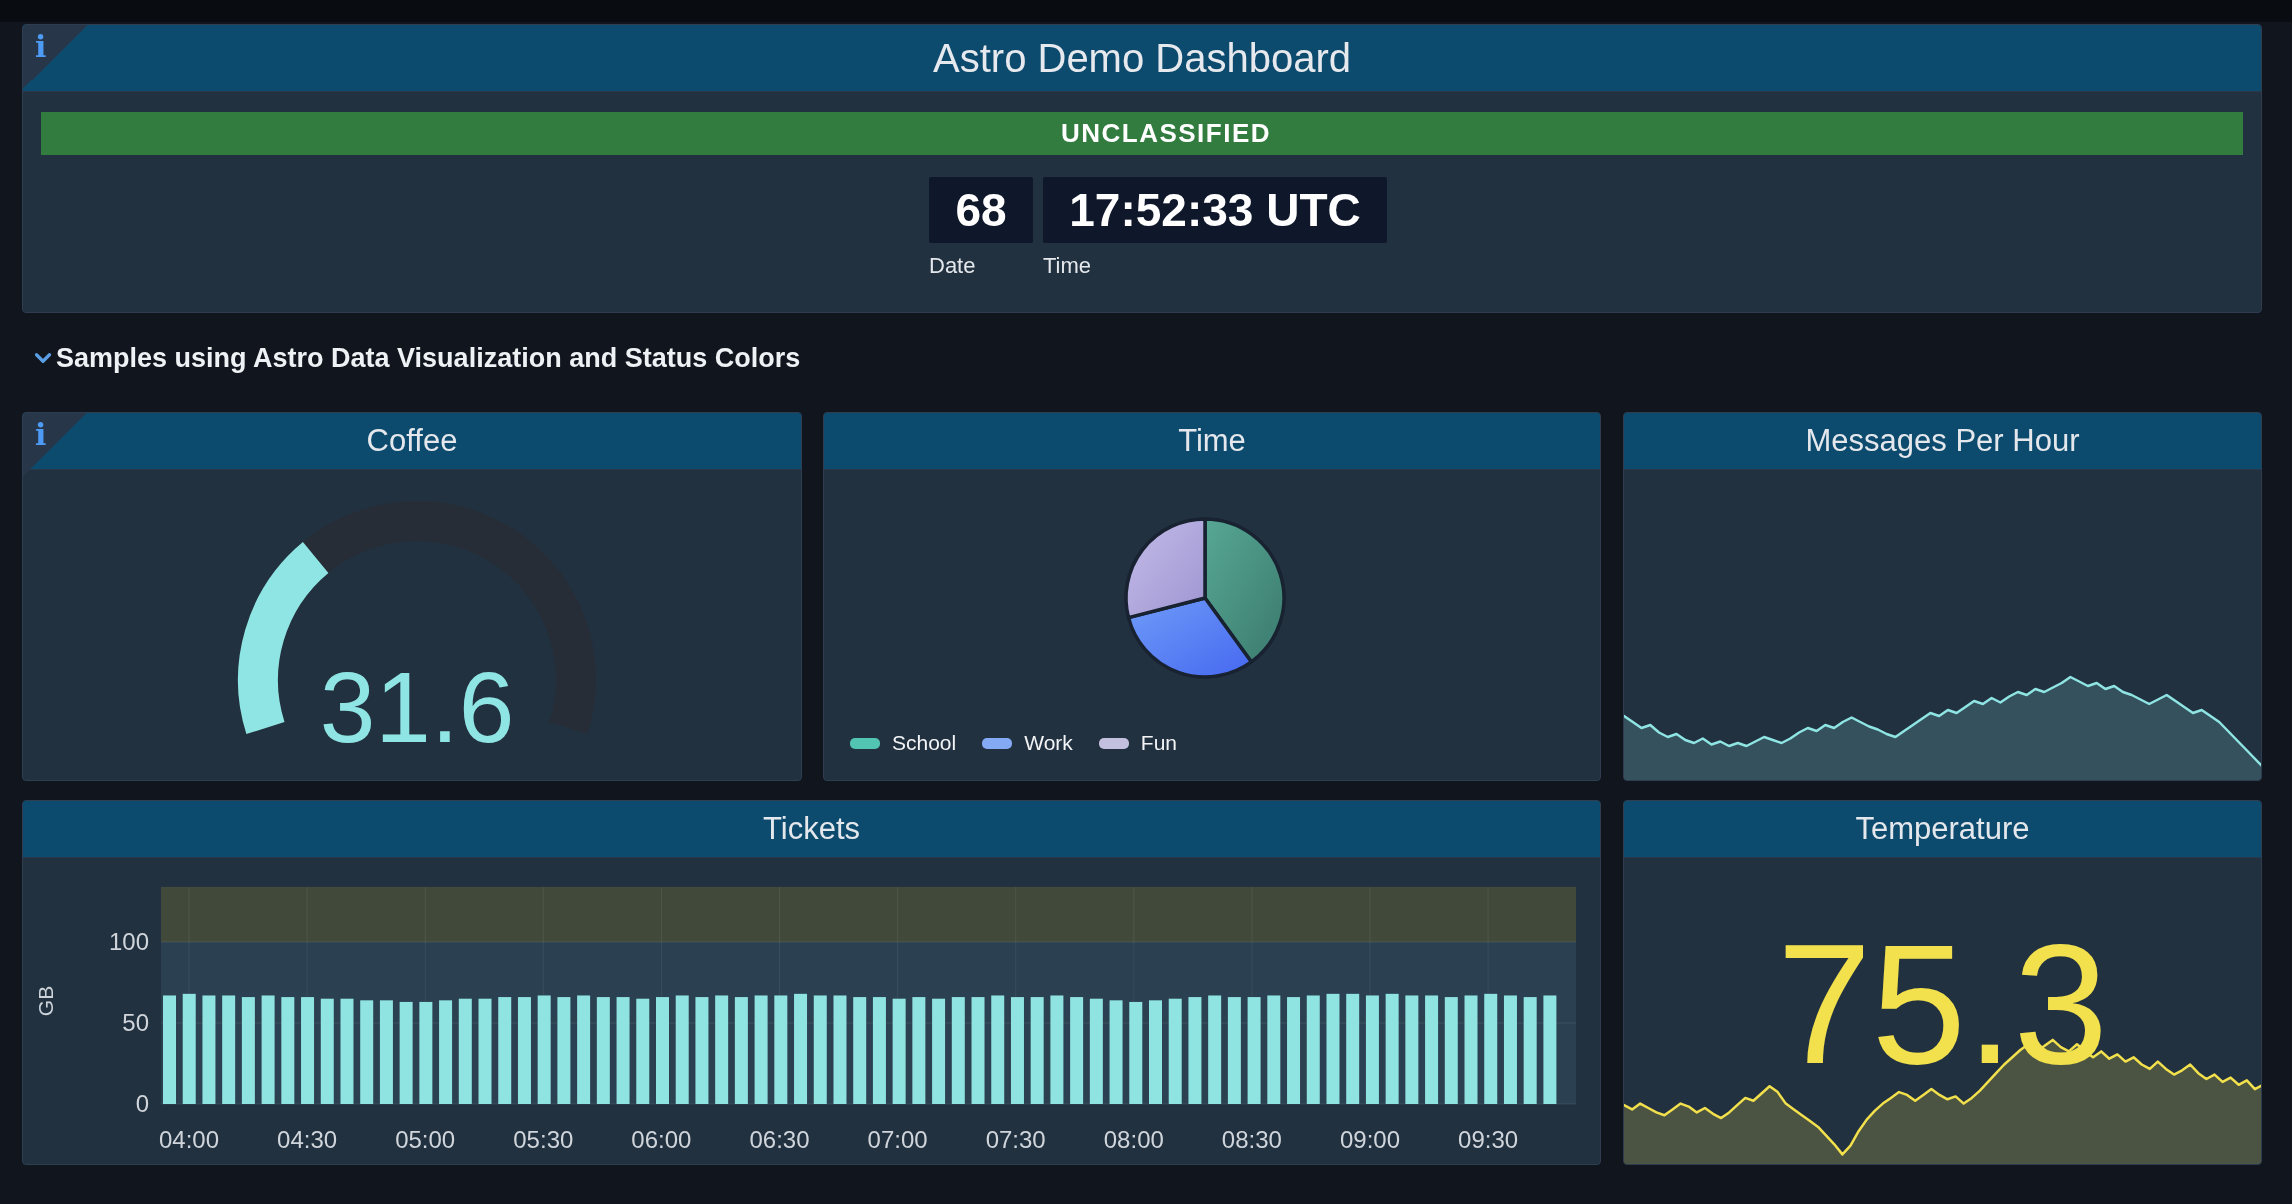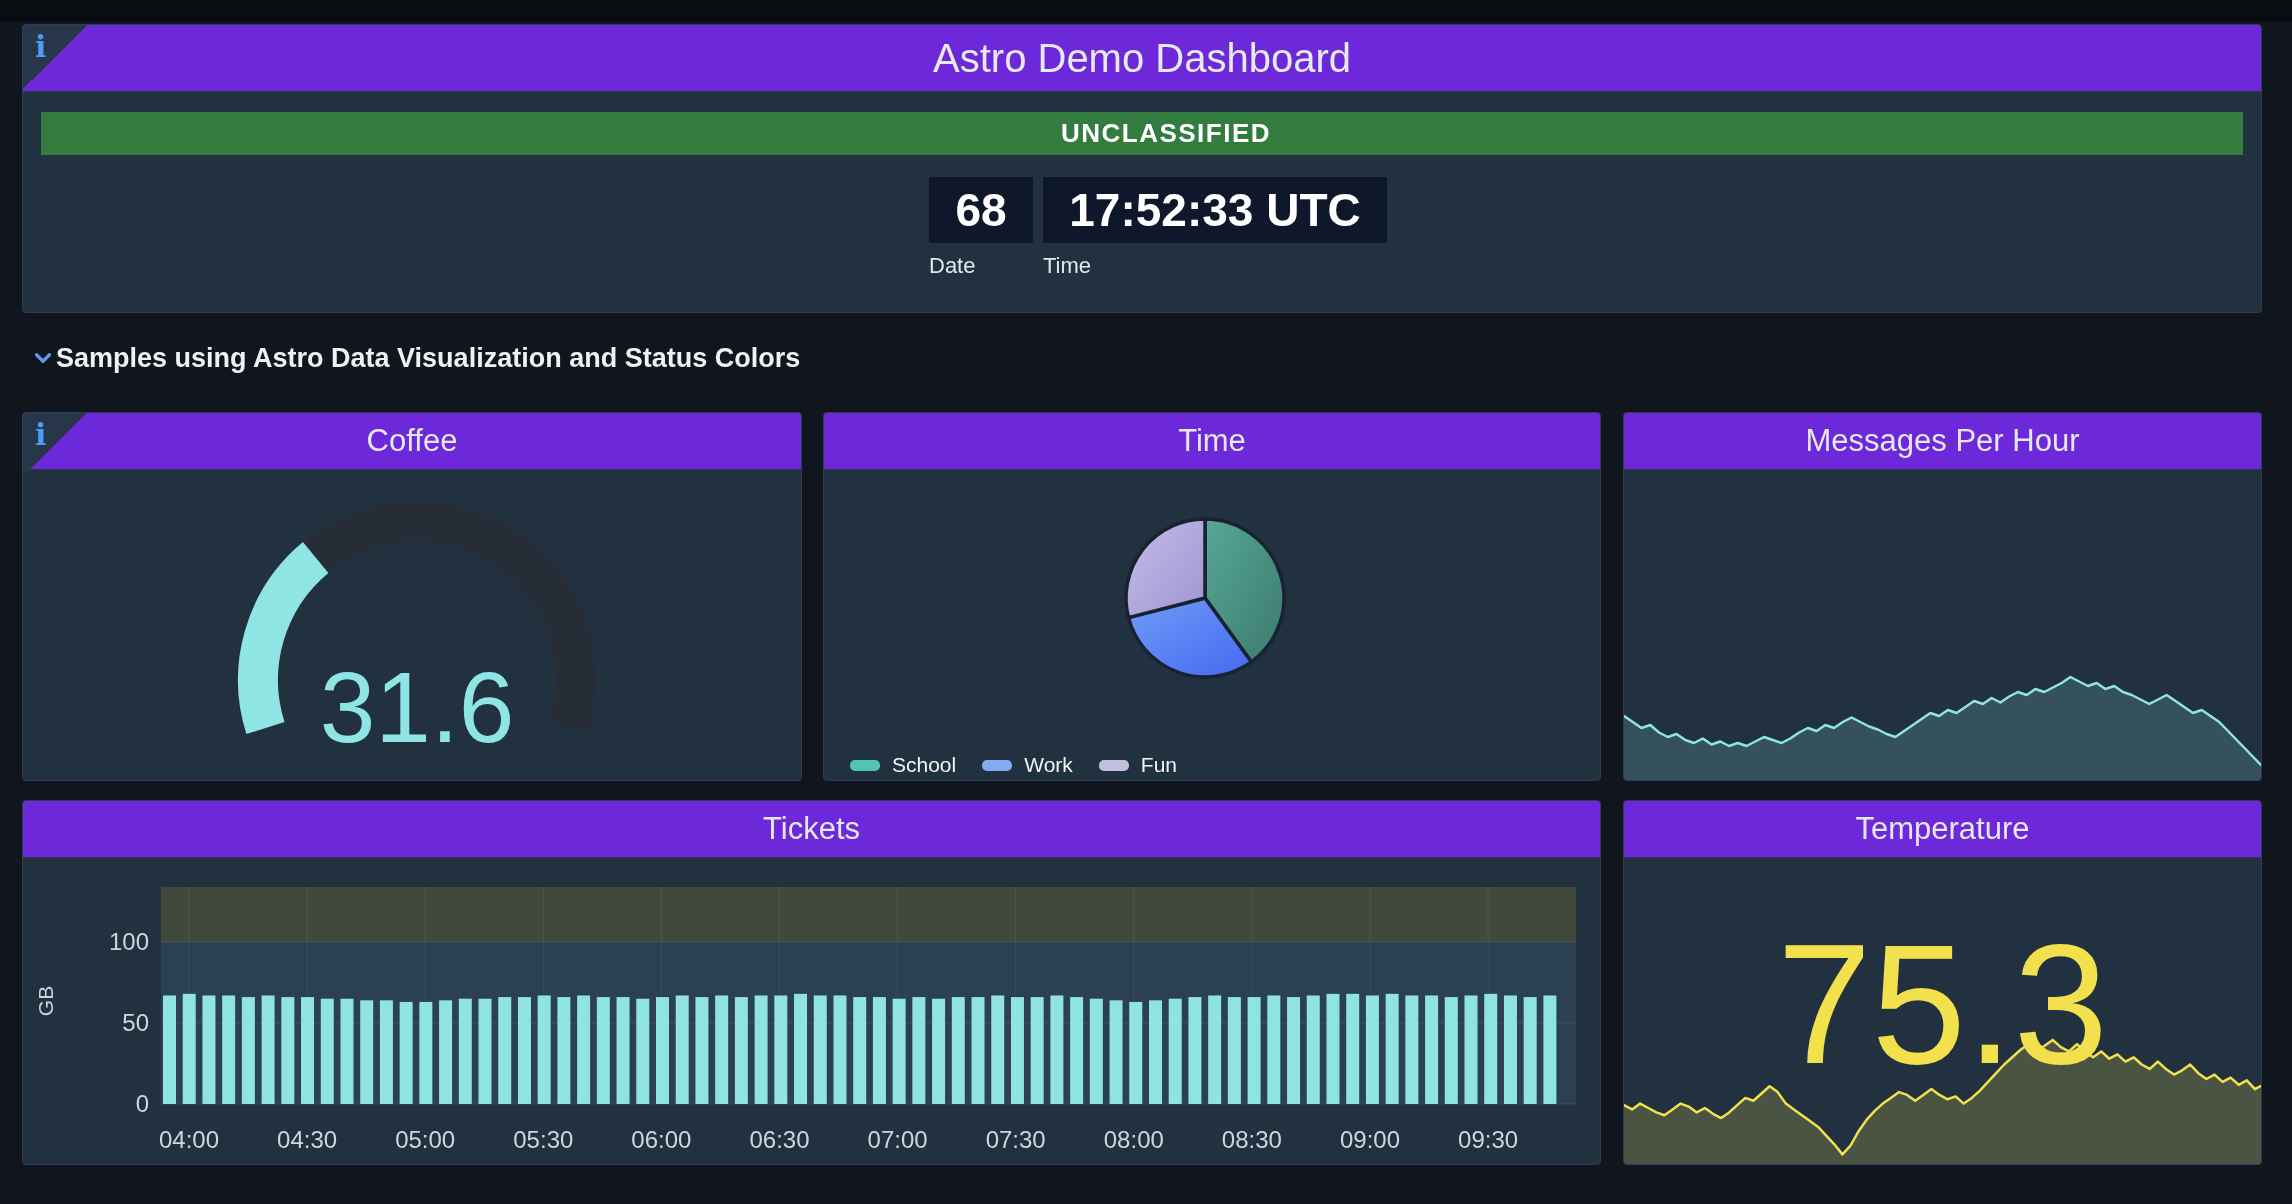--- a/index.html
+++ b/index.html
@@ -6,21 +6,21 @@
   body{
     width:2292px;height:1204px;position:relative;overflow:hidden;
     background:linear-gradient(to bottom,#090d12 0px,#090d12 22px,#11161e 22px);
     font-family:"Liberation Sans",sans-serif;color:#e6e9ed;
   }
   .panel{
     position:absolute;background:#223140;border:1px solid #2e3d50;border-radius:4px;
     box-sizing:border-box;overflow:hidden;
   }
   .panel-head{
-    position:absolute;left:0;right:0;top:0;height:56px;background:#6d28d9;
+    position:absolute;left:0;right:0;top:0;height:56px;background:#0c4a6e;
     border-bottom:1px solid #29384a;display:flex;align-items:center;justify-content:center;
     z-index:3;
   }
   .panel-head.tall{height:66px;}
   .panel-title{font-size:31px;color:#e4e8ec;font-weight:400;}
   .head-title-big{font-size:40px;color:#e6e9ed;font-weight:400;}
   .corner-fold{
     position:absolute;left:0;top:0;width:64px;height:64px;z-index:5;
     background:linear-gradient(135deg,#273649 0%,#273649 50%,rgba(39,54,73,0) 50%);
     border-top-left-radius:4px;cursor:pointer;
@@ -48,21 +48,21 @@
     cursor:pointer;
   }
   .row-header span{font-size:27px;font-weight:700;color:#eef2f5;}
   .chart{position:absolute;left:0;top:0;z-index:1;}
   .stat-value{
     position:absolute;left:0;right:0;text-align:center;line-height:1;font-weight:500;z-index:2;
   }
   #messages-value{top:128px;font-size:170px;color:#8fe5e3;}
   #temperature-value{top:118px;font-size:170px;color:#f2e14c;}
   .legend{position:absolute;left:26px;top:318px;display:flex;align-items:center;gap:26px;z-index:2;}
-  .legend-item{display:flex;align-items:center;gap:12px;margin-top:22px;}
+  .legend-item{display:flex;align-items:center;gap:12px;}
   .legend-pill{width:30px;height:11px;border-radius:5px;}
   .legend-label{font-size:21px;color:#f2f4f6;}
 </style>
 </head>
 <body>
 
 <div class="panel" style="left:22px;top:24px;width:2240px;height:289px;">
   <div class="panel-head tall">
     <span class="head-title-big">Astro Demo Dashboard</span>
   </div>

